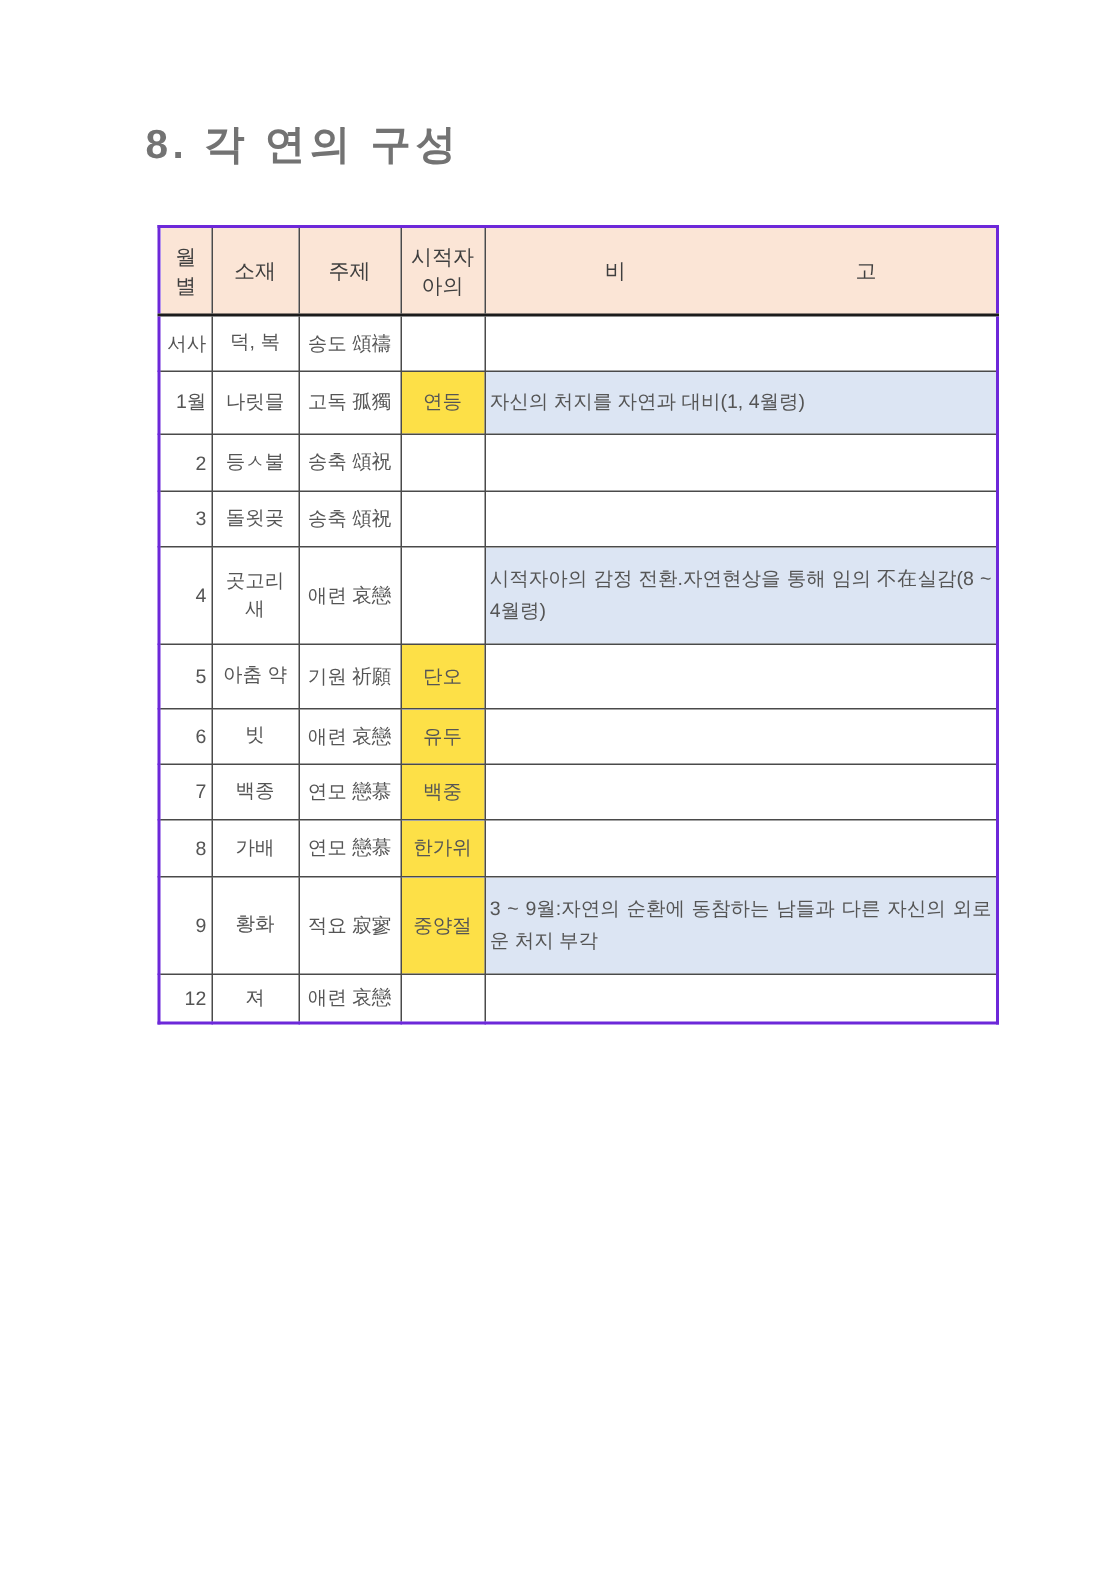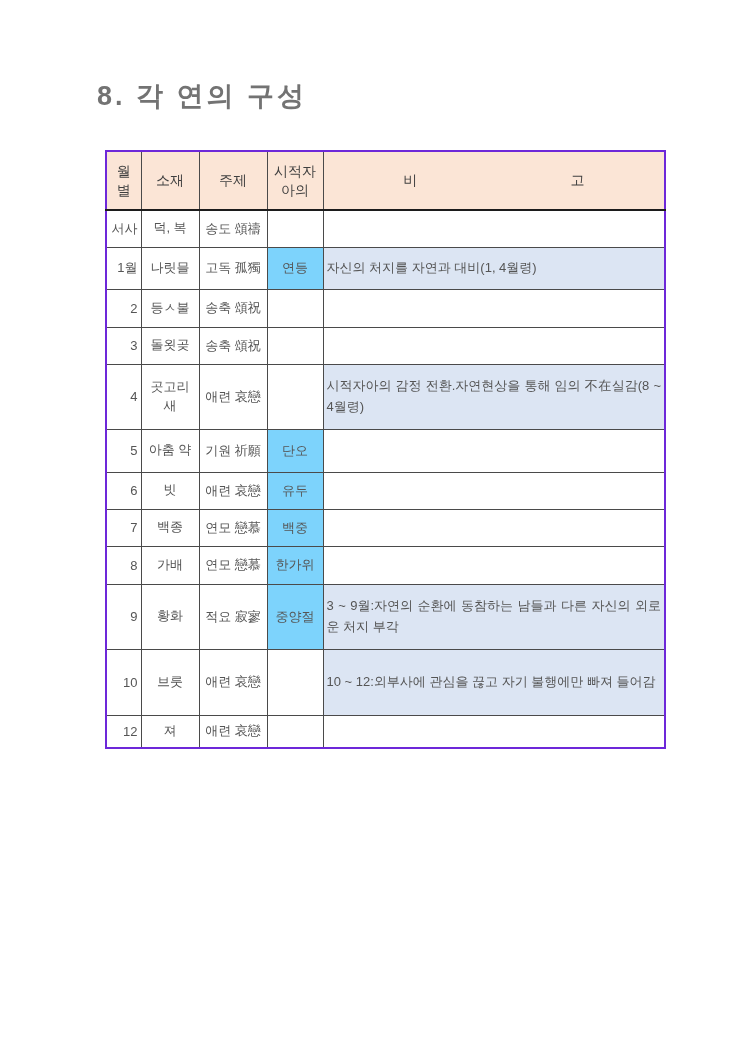--- a/index.html
+++ b/index.html
@@ -62,21 +62,21 @@
   td.c-theme { text-align: center; white-space: nowrap; }
   td.c-cust  { text-align: center; }
   td.c-note  {
     text-align: justify;
     text-justify: inter-word;
     word-break: break-all;
     line-height: 1.6;
     padding: 1px 4px;
     margin-left: 24px;
   }
-  .bg-yellow { background: #7dd3fc; }
+  .bg-yellow { background: #fde047; }
   .bg-blue   { background: #DCE5F3; }
 </style>
 </head>
 <body>
 
 <div class="page">
 
   <h1 class="doc-title">8. 각 연의 구성</h1>
 
   <table class="stanza">
@@ -176,27 +176,20 @@
       </tr>
 
       <tr style="height:65px">
         <td class="c-month">9</td>
         <td class="c-mat">황화</td>
         <td class="c-theme">적요 寂寥</td>
         <td class="c-cust bg-yellow">중양절</td>
         <td class="c-note bg-blue">3 ~ 9월:자연의 순환에 동참하는 남들과 다른 자신의 외로운 처지 부각</td>
       </tr>
 
-      <tr style="height:66px">
-        <td class="c-month">10</td>
-        <td class="c-mat">브룻</td>
-        <td class="c-theme">애련 哀戀</td>
-        <td class="c-cust"></td>
-        <td class="c-note bg-blue">10 ~ 12:외부사에 관심을 끊고 자기 불행에만 빠져 들어감</td>
-      </tr>
 
 
       <tr style="height:33px">
         <td class="c-month">12</td>
         <td class="c-mat">져</td>
         <td class="c-theme">애련 哀戀</td>
         <td class="c-cust"></td>
         <td class="c-note"></td>
       </tr>
 

